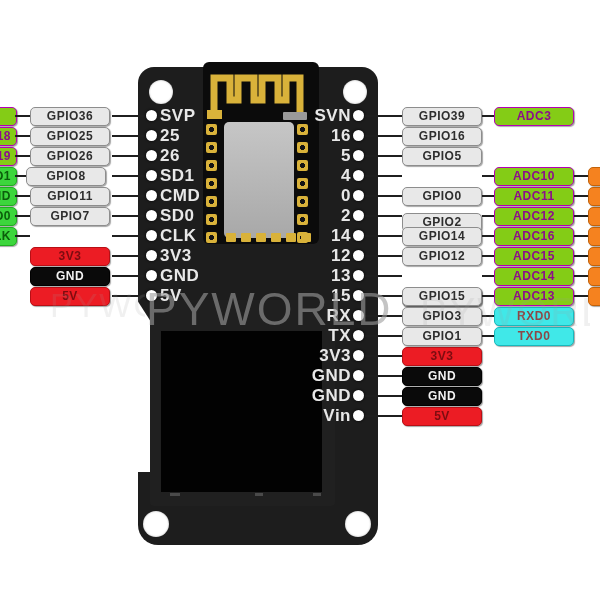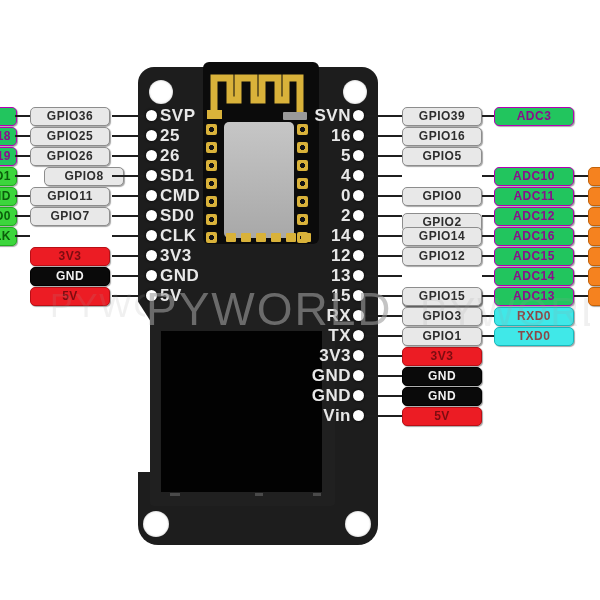--- a/index.html
+++ b/index.html
@@ -32,21 +32,21 @@
   .wire{height:2px;background:#1f1f1f;}
   .silk{height:22px;line-height:22px;font-size:17px;font-weight:bold;color:#e8e8e8;
         letter-spacing:.5px;white-space:nowrap;}
   .silk.r{text-align:right;}
   .pinbox,.edgetag{height:17px;line-height:17px;text-align:center;font-size:12px;
         font-weight:bold;border-radius:5px;box-shadow:1px 1px 1px rgba(0,0,0,.35);
         white-space:nowrap;letter-spacing:.5px;}
   .pinbox.gpio{background:#e8e8e8;border:1px solid #8d8d8d;color:#2e2e2e;}
   .pinbox.power{background:#ec1c24;border:1px solid #b80f15;color:#7c0c10;}
   .pinbox.ground{background:#0a0a0a;border:1px solid #000;color:#f2f2f2;}
-  .edgetag.magenta{background:#22c55e;border:1px solid #b500b5;color:#8c0d8c;}
+  .edgetag.magenta{background:#84cc16;border:1px solid #b500b5;color:#8c0d8c;}
   .edgetag.green{background:#3cd63c;border:1px solid #1fae1f;color:#0b5e0b;}
   .edgetag.cyan{background:#40e8e8;border:1px solid #17b9bd;color:#8a4848;}
   .edgetag.orange{background:#f5821f;border:1px solid #c2620a;color:#8a4a0a;}
   .edgetag.right-align{text-align:right;padding-right:5px;}
   
   .wm{color:#9e9e9e;font-size:46px;letter-spacing:2px;opacity:.6;z-index:9;
       white-space:nowrap;pointer-events:none;}
   .wm.echo{opacity:.15;}
   .clip{overflow:hidden;}
 </style>
@@ -115,21 +115,21 @@
     <div class="abs dot" style="left: 146px; top: 130px;"></div>
     <div class="abs silk" style="left: 160px; top: 125px; width: 60px;">25</div>
     <div class="abs edgetag right-align magenta" style="left: -74px; top: 147px; width: 84px;">ADC19</div>
     <div class="abs wire" style="left: 15px; top: 155px; width: 15px;"></div>
     <div class="abs pinbox gpio" style="left: 30px; top: 147px; width: 78px;">GPIO26</div>
     <div class="abs wire" style="left: 112px; top: 155px; width: 34px;"></div>
     <div class="abs dot" style="left: 146px; top: 150px;"></div>
     <div class="abs silk" style="left: 160px; top: 145px; width: 60px;">26</div>
     <div class="abs edgetag right-align green" style="left: -74px; top: 167px; width: 84px;">SD1</div>
     <div class="abs wire" style="left: 15px; top: 175px; width: 15px;"></div>
-    <div class="abs pinbox gpio" style="left: 44px; top: 167px; width: 78px;">GPIO8</div>
+    <div class="abs pinbox gpio" style="left: 26px; top: 167px; width: 78px;">GPIO8</div>
     <div class="abs wire" style="left: 112px; top: 175px; width: 34px;"></div>
     <div class="abs dot" style="left: 146px; top: 170px;"></div>
     <div class="abs silk" style="left: 160px; top: 165px; width: 60px;">SD1</div>
     <div class="abs edgetag right-align green" style="left: -74px; top: 187px; width: 84px;">CMD</div>
     <div class="abs wire" style="left: 15px; top: 195px; width: 15px;"></div>
     <div class="abs pinbox gpio" style="left: 30px; top: 187px; width: 78px;">GPIO11</div>
     <div class="abs wire" style="left: 112px; top: 195px; width: 34px;"></div>
     <div class="abs dot" style="left: 146px; top: 190px;"></div>
     <div class="abs silk" style="left: 160px; top: 185px; width: 60px;">CMD</div>
     <div class="abs edgetag right-align green" style="left: -74px; top: 207px; width: 84px;">SD0</div>

